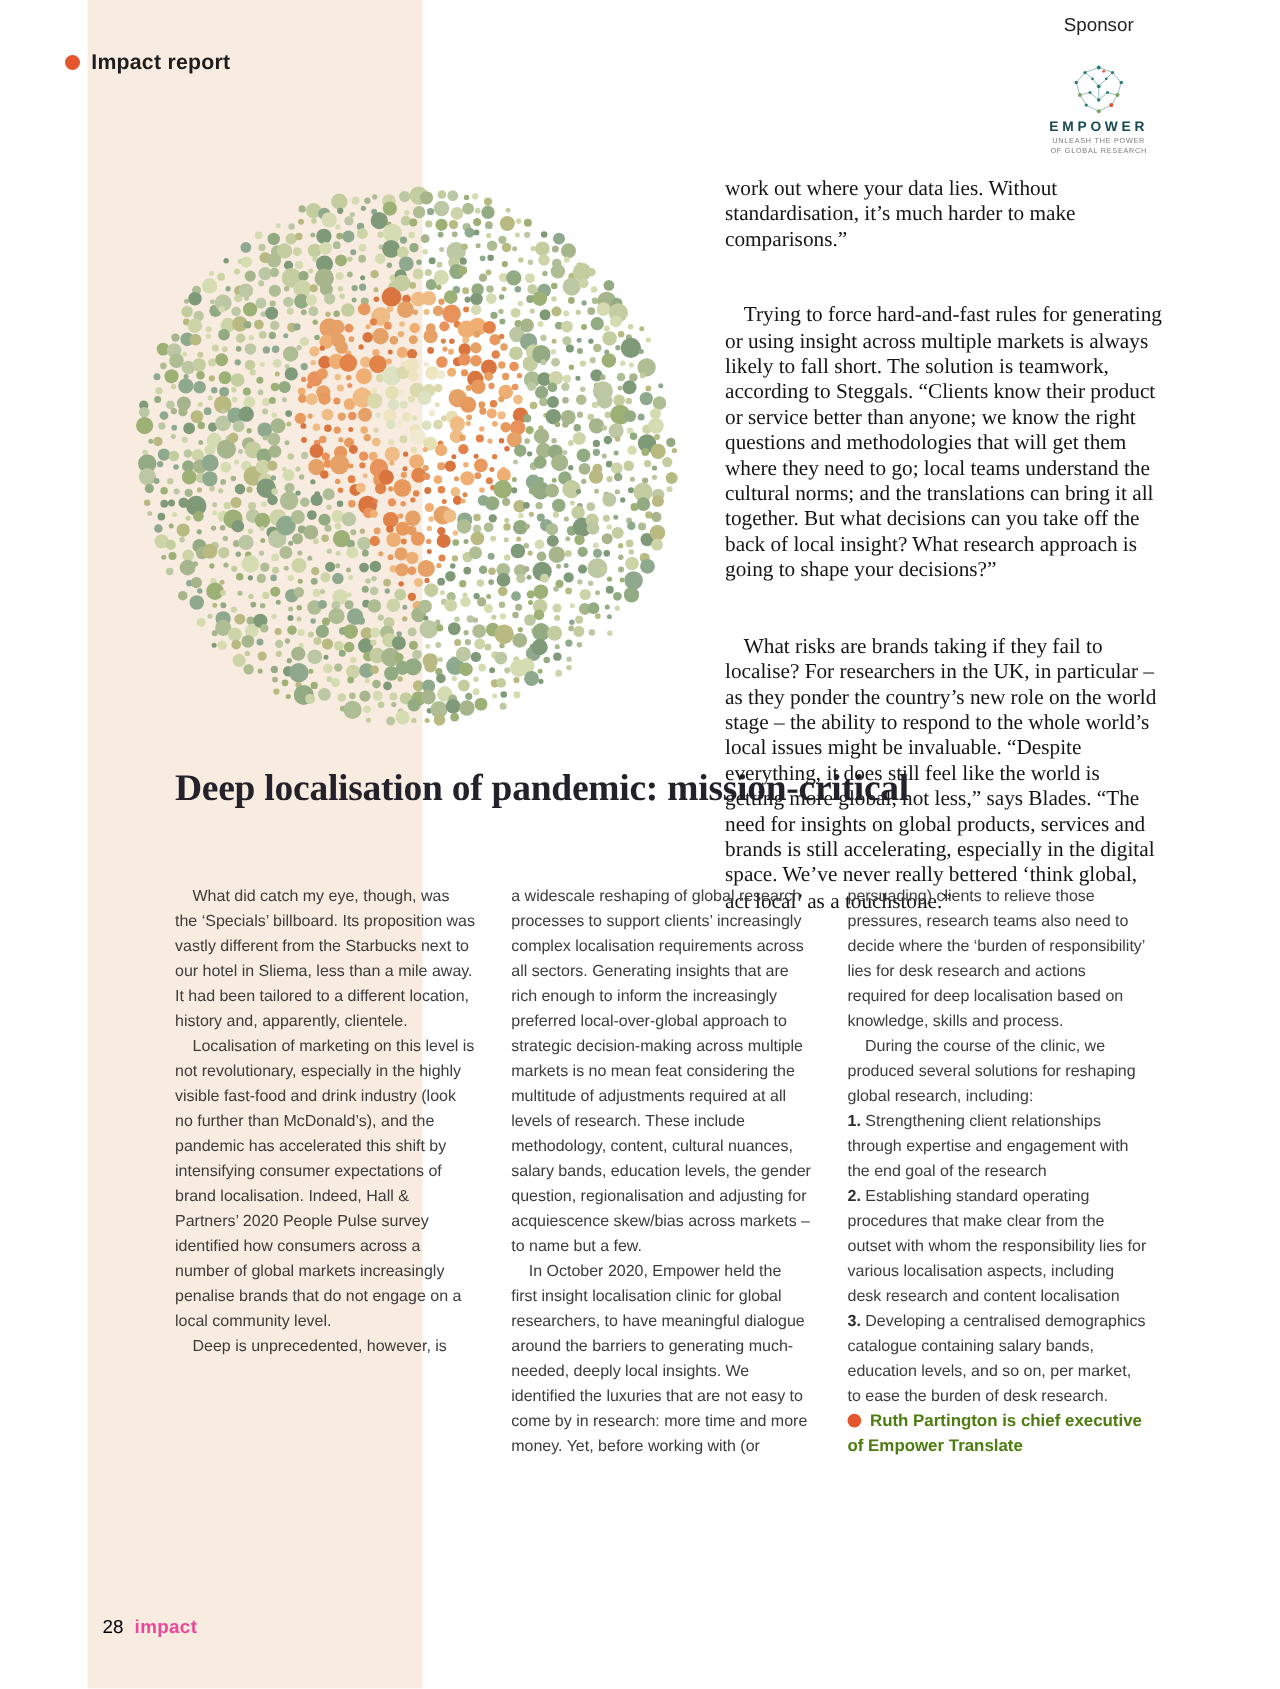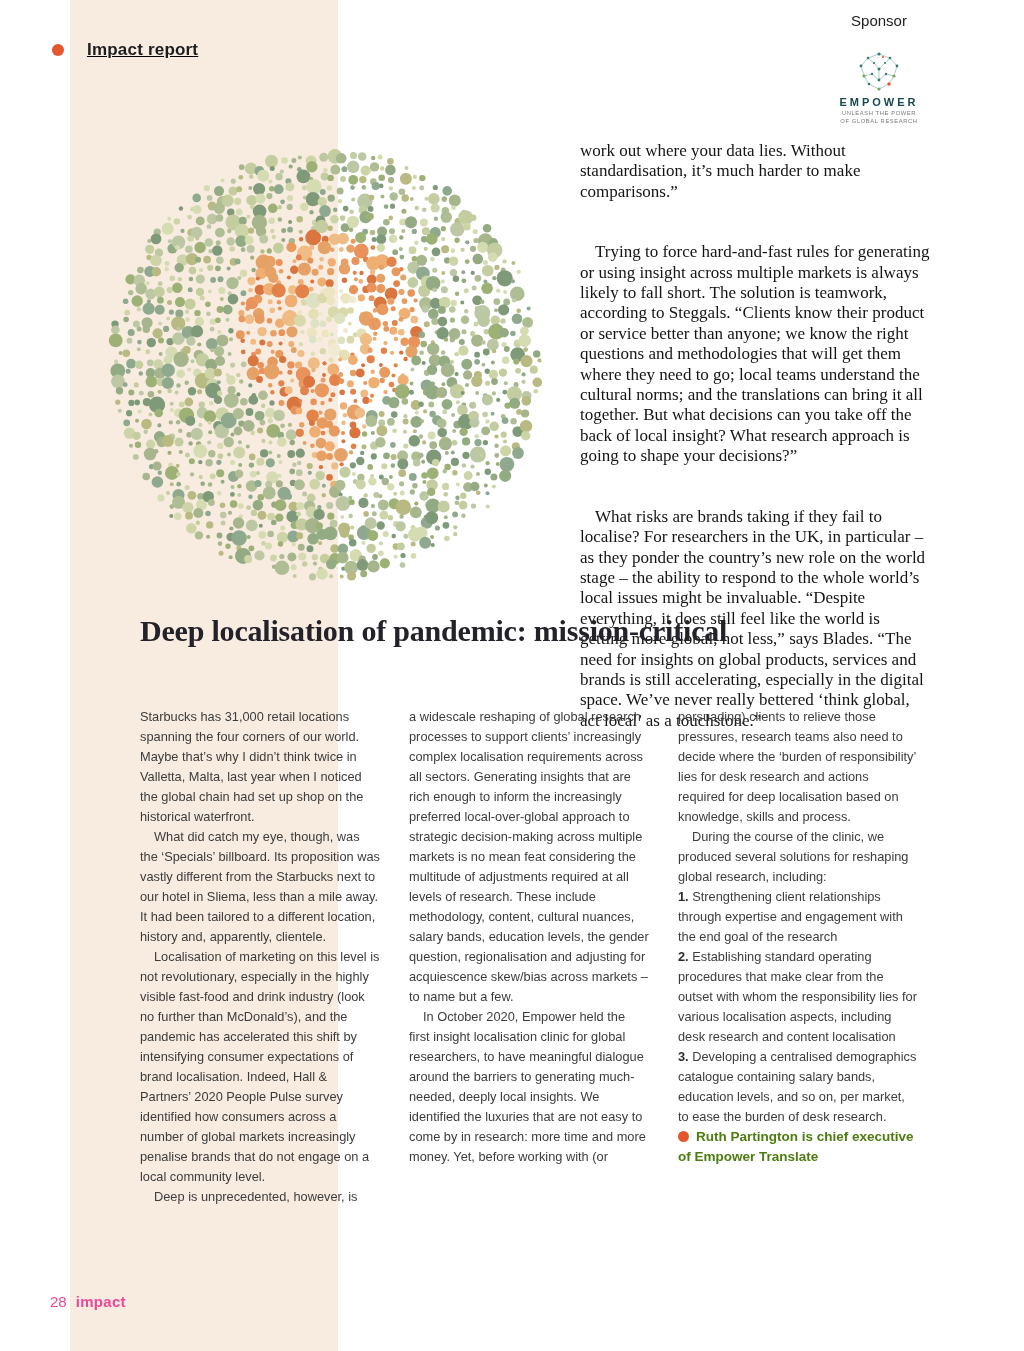--- a/index.html
+++ b/index.html
@@ -4,21 +4,21 @@
 <style>
   * { margin:0; padding:0; box-sizing:border-box; }
   html,body { background:#ffffff; }
   .page {
     position:relative; width:1024px; height:1351px; background:#ffffff;
     overflow:hidden; font-family:"Liberation Sans", sans-serif;
   }
   .band { position:absolute; left:70px; top:0; width:268px; height:1351px; background:#f8ece1; }
 
   
-  .report-tag { position:absolute; left:52px; top:40px; display:flex; align-items:center; gap:23px;text-decoration:underline; }
+  .report-tag { position:absolute; left:52px; top:40px; display:flex; align-items:center; gap:9px; }
   .dot { width:12px; height:12px; border-radius:50%; background:#e4572e; flex:none; }
   .report-tag .label { font-size:17px; font-weight:bold; color:#1d1d1f; letter-spacing:.2px; }
 
   
   .sponsor { position:absolute; left:818px; top:12px; width:122px; text-align:center; }
   .sponsor .sp-label { font-size:15px; color:#222; margin-bottom:20px;text-align:center; }
   .sponsor svg { display:block; margin:0 auto 3px auto; }
   .sponsor .brand { font-size:11px; font-weight:bold; letter-spacing:3px; color:#17494f; }
   .sponsor .tag { font-size:5.8px; color:#7a7a7a; letter-spacing:.6px; line-height:7.5px; margin-top:2px; }
 
@@ -41,21 +41,21 @@
   .col { width:240px; font-size:12.8px; line-height:20px; color:#3c3c3c; }
   .col p { margin:0; }
   .col p.indent { text-indent:14px; }
   .col p.li strong { color:#2c2c2c; }
   .byline { margin-top:20px; font-size:13.5px; font-weight:bold; color:#4d7c0f; line-height:20px; }
   .byline .bdot { display:inline-block; width:11px; height:11px; border-radius:50%;
     background:#e4572e; margin-right:7px; vertical-align:-1px; }
 
   
   .footer { position:absolute; left:50px; top:1293px; display:flex; align-items:baseline; gap:9px; }
-  .footer .pnum { font-size:15px; color:#ec4899; }
+  .footer .pnum { font-size:15px; color:#000000;margin-left:32px; }
   .footer .mag { font-size:15px; font-weight:bold; color:#ec4899; letter-spacing:.3px; }
 </style>
 </head>
 <body>
 
 <div class="page">
   <div class="band"></div>
 
   <div class="report-tag">
     <span class="dot"></span>
@@ -1509,21 +1509,20 @@
     <p class="indent">Trying to force hard-and-fast rules for generating or using insight across multiple markets is always likely to fall short. The solution is teamwork, according to Steggals. “Clients know their product or service better than anyone; we know the right questions and methodologies that will get them where they need to go; local teams understand the cultural norms; and the translations can bring it all together. But what decisions can you take off the back of local insight? What research approach is going to shape your decisions?”</p>
     <p class="indent">What risks are brands taking if they fail to localise? For researchers in the UK, in particular – as they ponder the country’s new role on the world stage – the ability to respond to the whole world’s local issues might be invaluable. “Despite everything, it does still feel like the world is getting more global, not less,” says Blades. “The need for insights on global products, services and brands is still accelerating, especially in the digital space. We’ve never really bettered ‘think global, act local’ as a touchstone.”</p>
   </div>
 
   <h1 class="headline">
     <div>Deep localisation of pandemic: mission-critical</div>
   </h1>
 
   <div class="cols">
     <div class="col">
-      <p>Starbucks has 31,000 retail locations spanning the four corners of our world. Maybe that’s why I didn’t think twice in Valletta, Malta, last year when I noticed the global chain had set up shop on the historical waterfront.</p>
       <p class="indent">What did catch my eye, though, was the ‘Specials’ billboard. Its proposition was vastly different from the Starbucks next to our hotel in Sliema, less than a mile away. It had been tailored to a different location, history and, apparently, clientele.</p>
       <p class="indent">Localisation of marketing on this level is not revolutionary, especially in the highly visible fast-food and drink industry (look no further than McDonald’s), and the pandemic has accelerated this shift by intensifying consumer expectations of brand localisation. Indeed, Hall &amp; Partners’ 2020 People Pulse survey identified how consumers across a number of global markets increasingly penalise brands that do not engage on a local community level.</p>
       <p class="indent">Deep is unprecedented, however, is</p>
     </div>
     <div class="col">
       <p>a widescale reshaping of global research processes to support clients’ increasingly complex localisation requirements across all sectors. Generating insights that are rich enough to inform the increasingly preferred local-over-global approach to strategic decision-making across multiple markets is no mean feat considering the multitude of adjustments required at all levels of research. These include methodology, content, cultural nuances, salary bands, education levels, the gender question, regionalisation and adjusting for acquiescence skew/bias across markets – to name but a few.</p>
       <p class="indent">In October 2020, Empower held the first insight localisation clinic for global researchers, to have meaningful dialogue around the barriers to generating much-needed, deeply local insights. We identified the luxuries that are not easy to come by in research: more time and more money. Yet, before working with (or</p>
     </div>
     <div class="col">
       <p>persuading) clients to relieve those pressures, research teams also need to decide where the ‘burden of responsibility’ lies for desk research and actions required for deep localisation based on knowledge, skills and process.</p>

